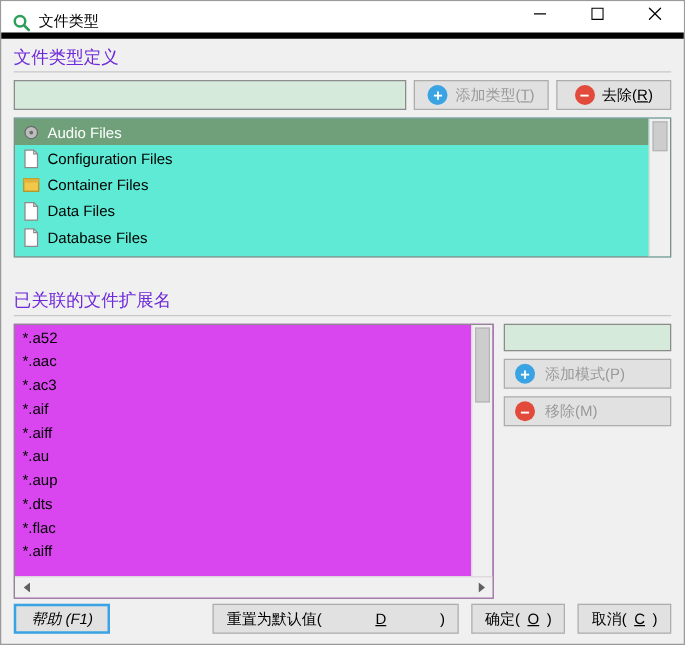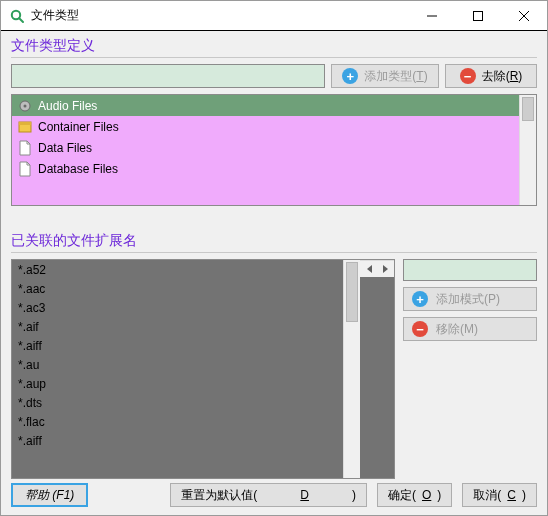--- a/index.html
+++ b/index.html
@@ -1,43 +1,43 @@
 <!DOCTYPE html>
 <html><head>
 <meta charset="utf-8">
 <style>
   * { box-sizing: border-box; font-family: "Microsoft YaHei", "Segoe UI", sans-serif; font-size: 12px; }
   html, body { margin: 0; padding: 0; }
   body { background: #fff; }
   .window { width: 548px; height: 516px; border: 1px solid #9a9a9a; background: #f0f0f0; position: relative; }
-  .titlebar { height: 30px; background: #fff; display: flex; align-items: center; padding: 0 0 0 8px; border-bottom: 1px solid #000000;}
+  .titlebar { height: 30px; background: #fff; display: flex; align-items: flex-end; padding: 0 0 0 8px; border-bottom: 5px solid #000000;}
   .titlebar-icon-wrap { display: flex; align-items: center; margin-right: 6px; }
   .titlebar-title { flex: 0 0 auto; color: #000; }
   .titlebar-spacer { flex: 1 1 auto; }
   .winbtn { width: 46px; height: 30px; display: flex; align-items: center; justify-content: center; color: #000; }
   .content { padding: 4px 10px 8px 10px; }
   .section-title { font-size: 14px; color: #6d28d9; margin: 2px 0 0 0; }
   .hr { height: 1px; background: #c8c8c8; margin: 2px 0 6px 0; }
   .row { display: flex; gap: 6px; }
   .type-input { flex: 1 1 auto; height: 24px; border: 1px solid #8b8b8b; background: #d6eadc; padding: 0 4px; }
   .btn { height: 24px; border: 1px solid #adadad; background: #e1e1e1; display: inline-flex; align-items: center; justify-content: center; gap: 6px; padding: 0 10px; color: #000; }
   .btn.disabled { color: #9a9a9a; }
   .btn .u { text-decoration: underline; }
   .circle-icon { width: 16px; height: 16px; border-radius: 50%; display: inline-flex; align-items: center; justify-content: center; color: #fff; font-weight: bold; font-size: 13px; line-height: 1; }
   .plus-bg { background: #3aa3e3; }
   .minus-bg { background: #e24a3b; }
-  .list-frame { margin-top: 6px; border: 1px solid #8b8b8b; background: #f0abfc; height: 112px; position: relative; display:flex; }
+  .list-frame { margin-top: 6px; border: 1px solid #8b8b8b; background: #5eead4; height: 112px; position: relative; display:flex; }
   .list-body { flex:1; overflow:hidden; }
   .list-scroll { width: 17px; background: #f0f0f0; border-left: 1px solid #dcdcdc; position:relative; }
   .thumb-v { position:absolute; left:2px; right:2px; top:2px; height:24px; background:#cdcdcd; border:1px solid #b5b5b5; }
   .list-item { height: 21px; display: flex; align-items: center; padding: 0 6px; gap: 6px; color: #000; }
   .list-item.selected { background: #6fa079; color: #fff; }
   .file-icon { width: 14px; height: 16px; flex: 0 0 auto; }
   .lower { display: flex; gap: 8px; margin-top: 6px; }
-  .ext-frame { flex: 1 1 auto; border: 1px solid #8b8b8b; background: #737373; height: 220px; display:flex; flex-direction:row; }
+  .ext-frame { flex: 1 1 auto; border: 1px solid #8b8b8b; background: #d946ef; height: 220px; display:flex; flex-direction:column; }
   .ext-body-wrap { flex:1; display:flex; overflow:hidden; }
   .ext-body { flex:1; overflow:hidden; }
   .ext-item { height: 19px; display:flex; align-items:center; padding: 0 6px; color:#000;}
   .ext-vscroll { width:17px; background:#f0f0f0; border-left:1px solid #dcdcdc; position:relative;}
   .ext-hscroll { height:17px; background:#f0f0f0; border-top:1px solid #dcdcdc; display:flex; align-items:center; justify-content:space-between; padding:0 2px;}
   .arrow-btn { width:15px; height:13px; display:flex; align-items:center; justify-content:center; color:#606060;}
   .side { width: 134px; display:flex; flex-direction:column; gap:6px; }
   .side-input { height:22px; border:1px solid #8b8b8b; background:#d6eadc; }
   .side-btn { height:24px; border:1px solid #adadad; background:#e1e1e1; display:flex; align-items:center; gap:8px; padding:0 8px; }
   .side-btn.disabled { color:#9a9a9a; }
@@ -108,20 +108,29 @@
               <svg width="14" height="16" viewBox="0 0 14 16">
                 <circle cx="7" cy="8" r="5" fill="#bdbdbd" stroke="#6a6a6a"></circle>
                 <circle cx="7" cy="8" r="1.5" fill="#6a6a6a"></circle>
               </svg>
             </span>
             <span>Audio Files</span>
           </div>
           <div class="list-item">
             <span class="file-icon">
               <svg width="14" height="16" viewBox="0 0 14 16">
+                <path d="M2 1 h7 l3 3 v11 h-10 z" fill="#ffffff" stroke="#8a8a8a"></path>
+                <path d="M9 1 v3 h3" fill="none" stroke="#8a8a8a"></path>
+              </svg>
+            </span>
+            <span>Configuration Files</span>
+          </div>
+          <div class="list-item">
+            <span class="file-icon">
+              <svg width="14" height="16" viewBox="0 0 14 16">
                 <rect x="1" y="3" width="12" height="10" fill="#f2c84b" stroke="#b98f1f"></rect>
                 <rect x="1" y="3" width="12" height="3" fill="#e0b23a"></rect>
               </svg>
             </span>
             <span>Container Files</span>
           </div>
           <div class="list-item">
             <span class="file-icon">
               <svg width="14" height="16" viewBox="0 0 14 16">
                 <path d="M2 1 h7 l3 3 v11 h-10 z" fill="#ffffff" stroke="#8a8a8a"></path>

